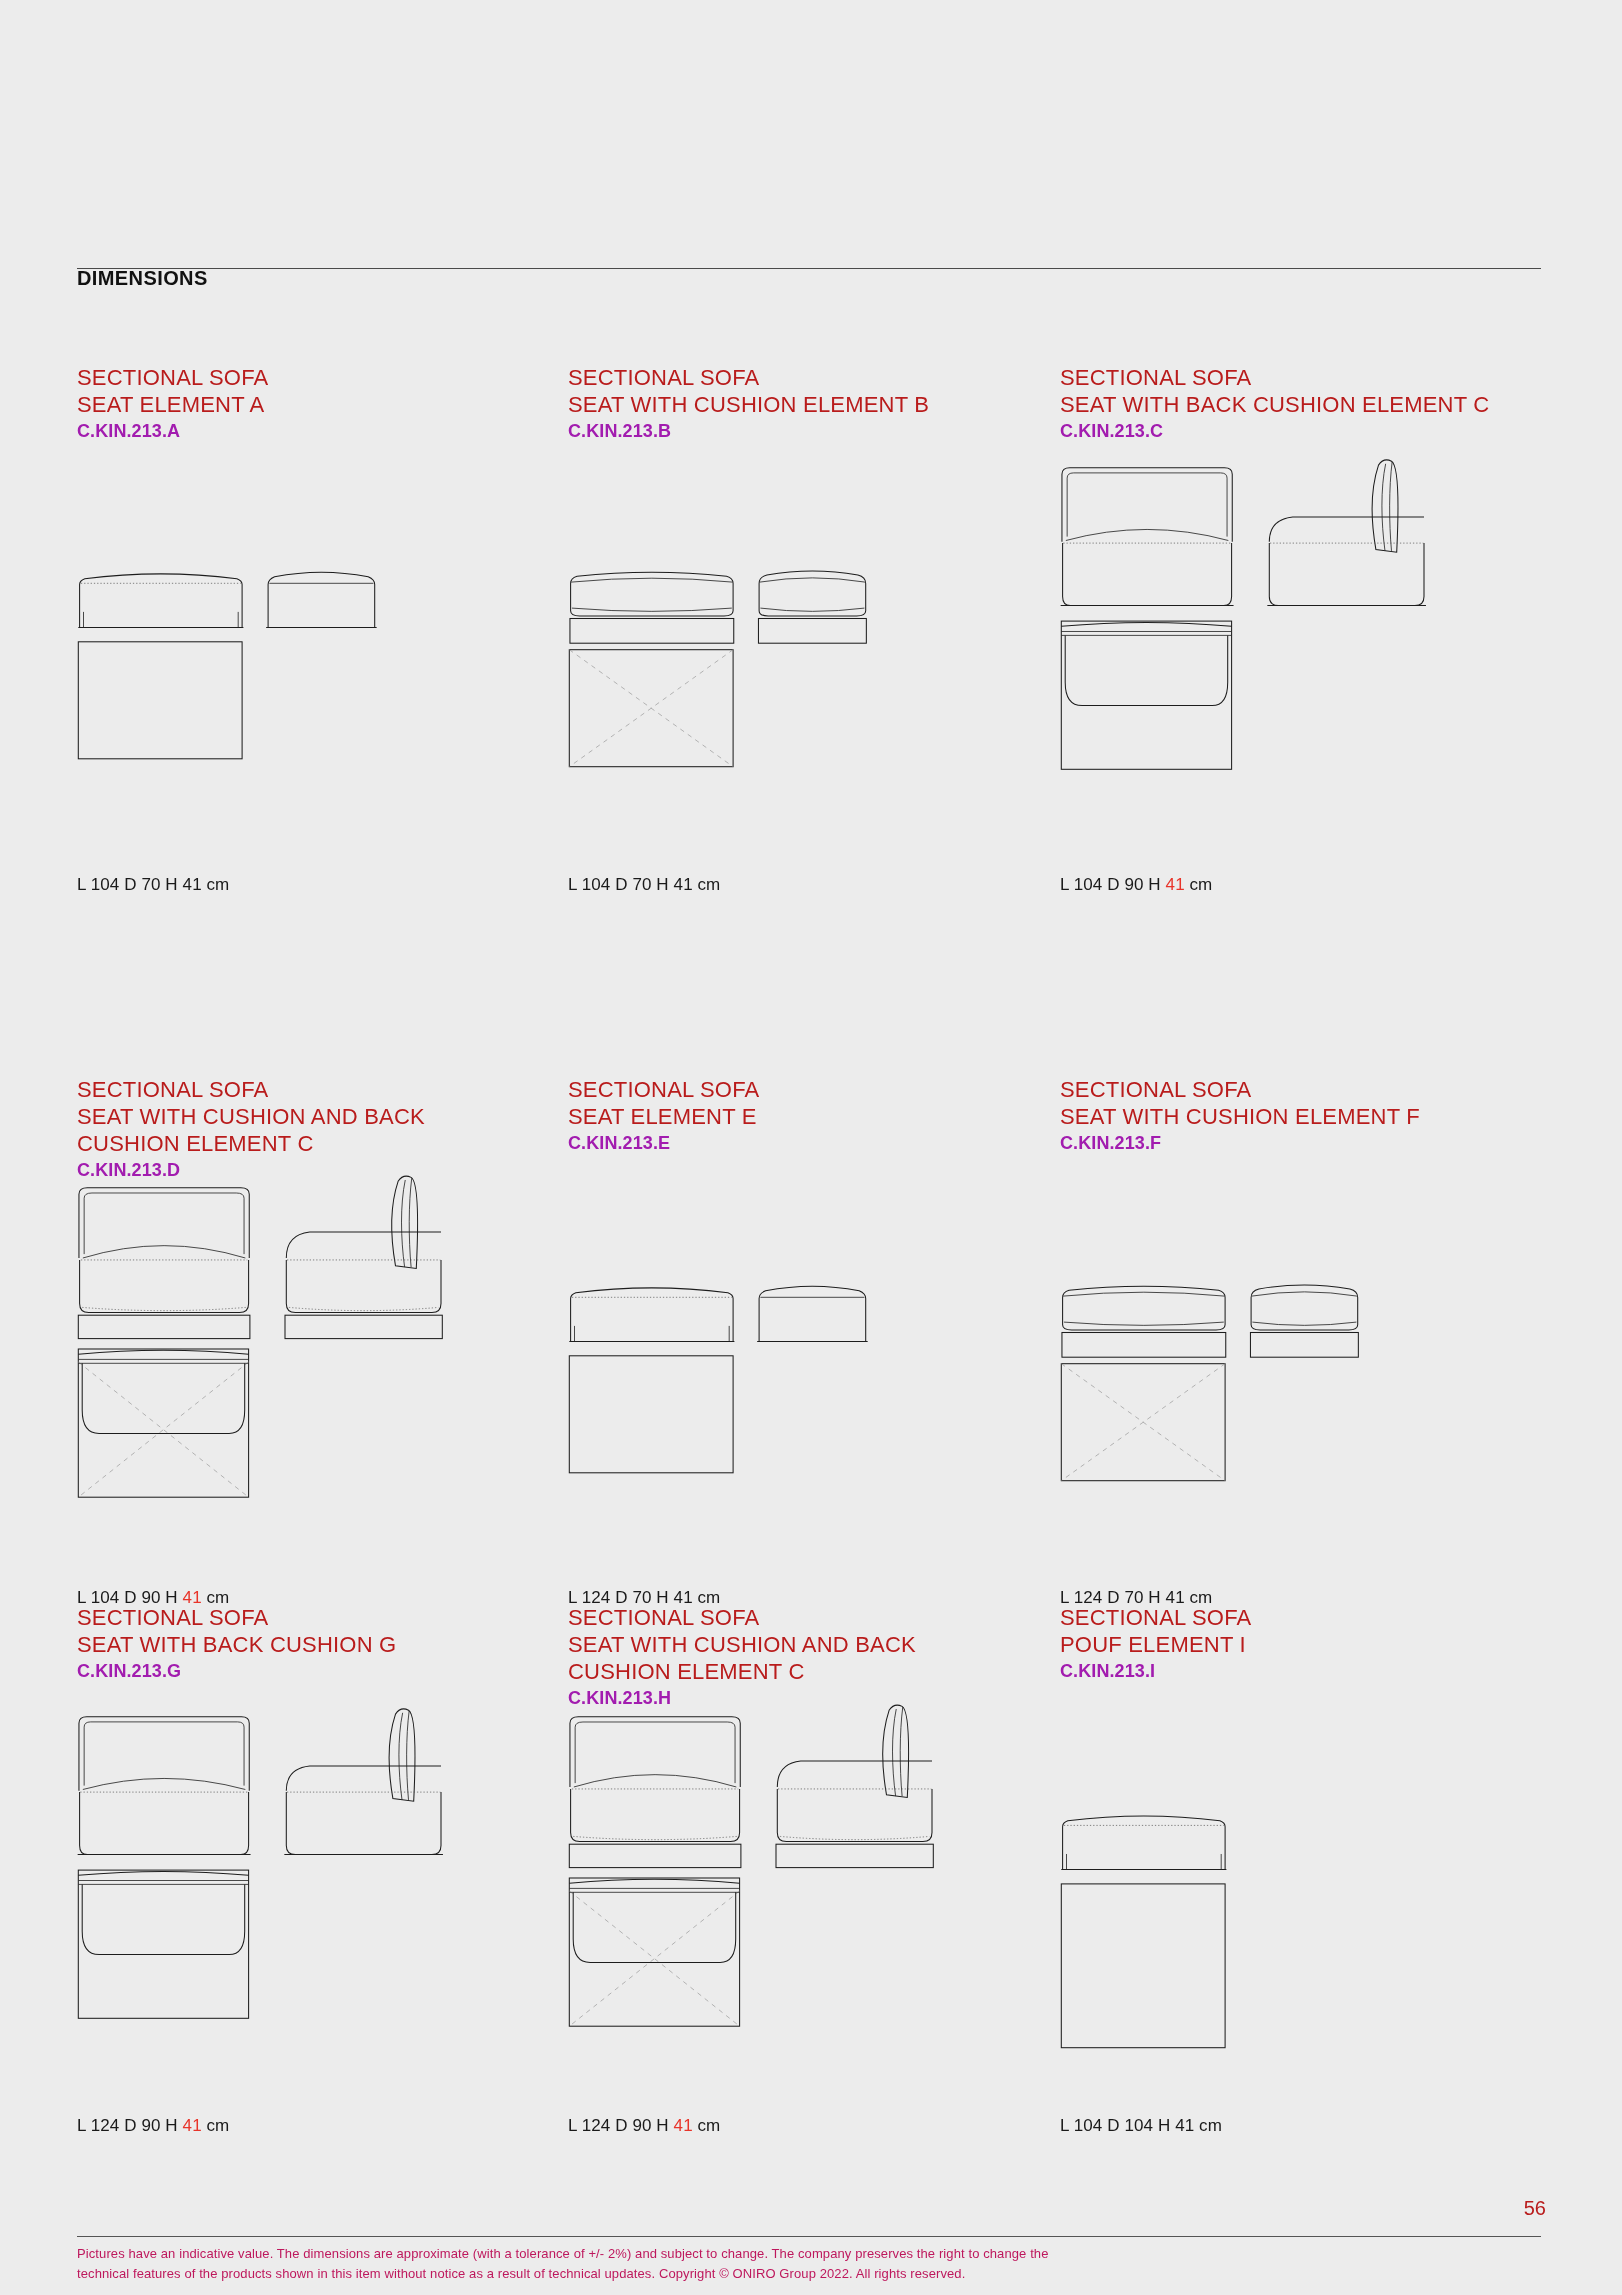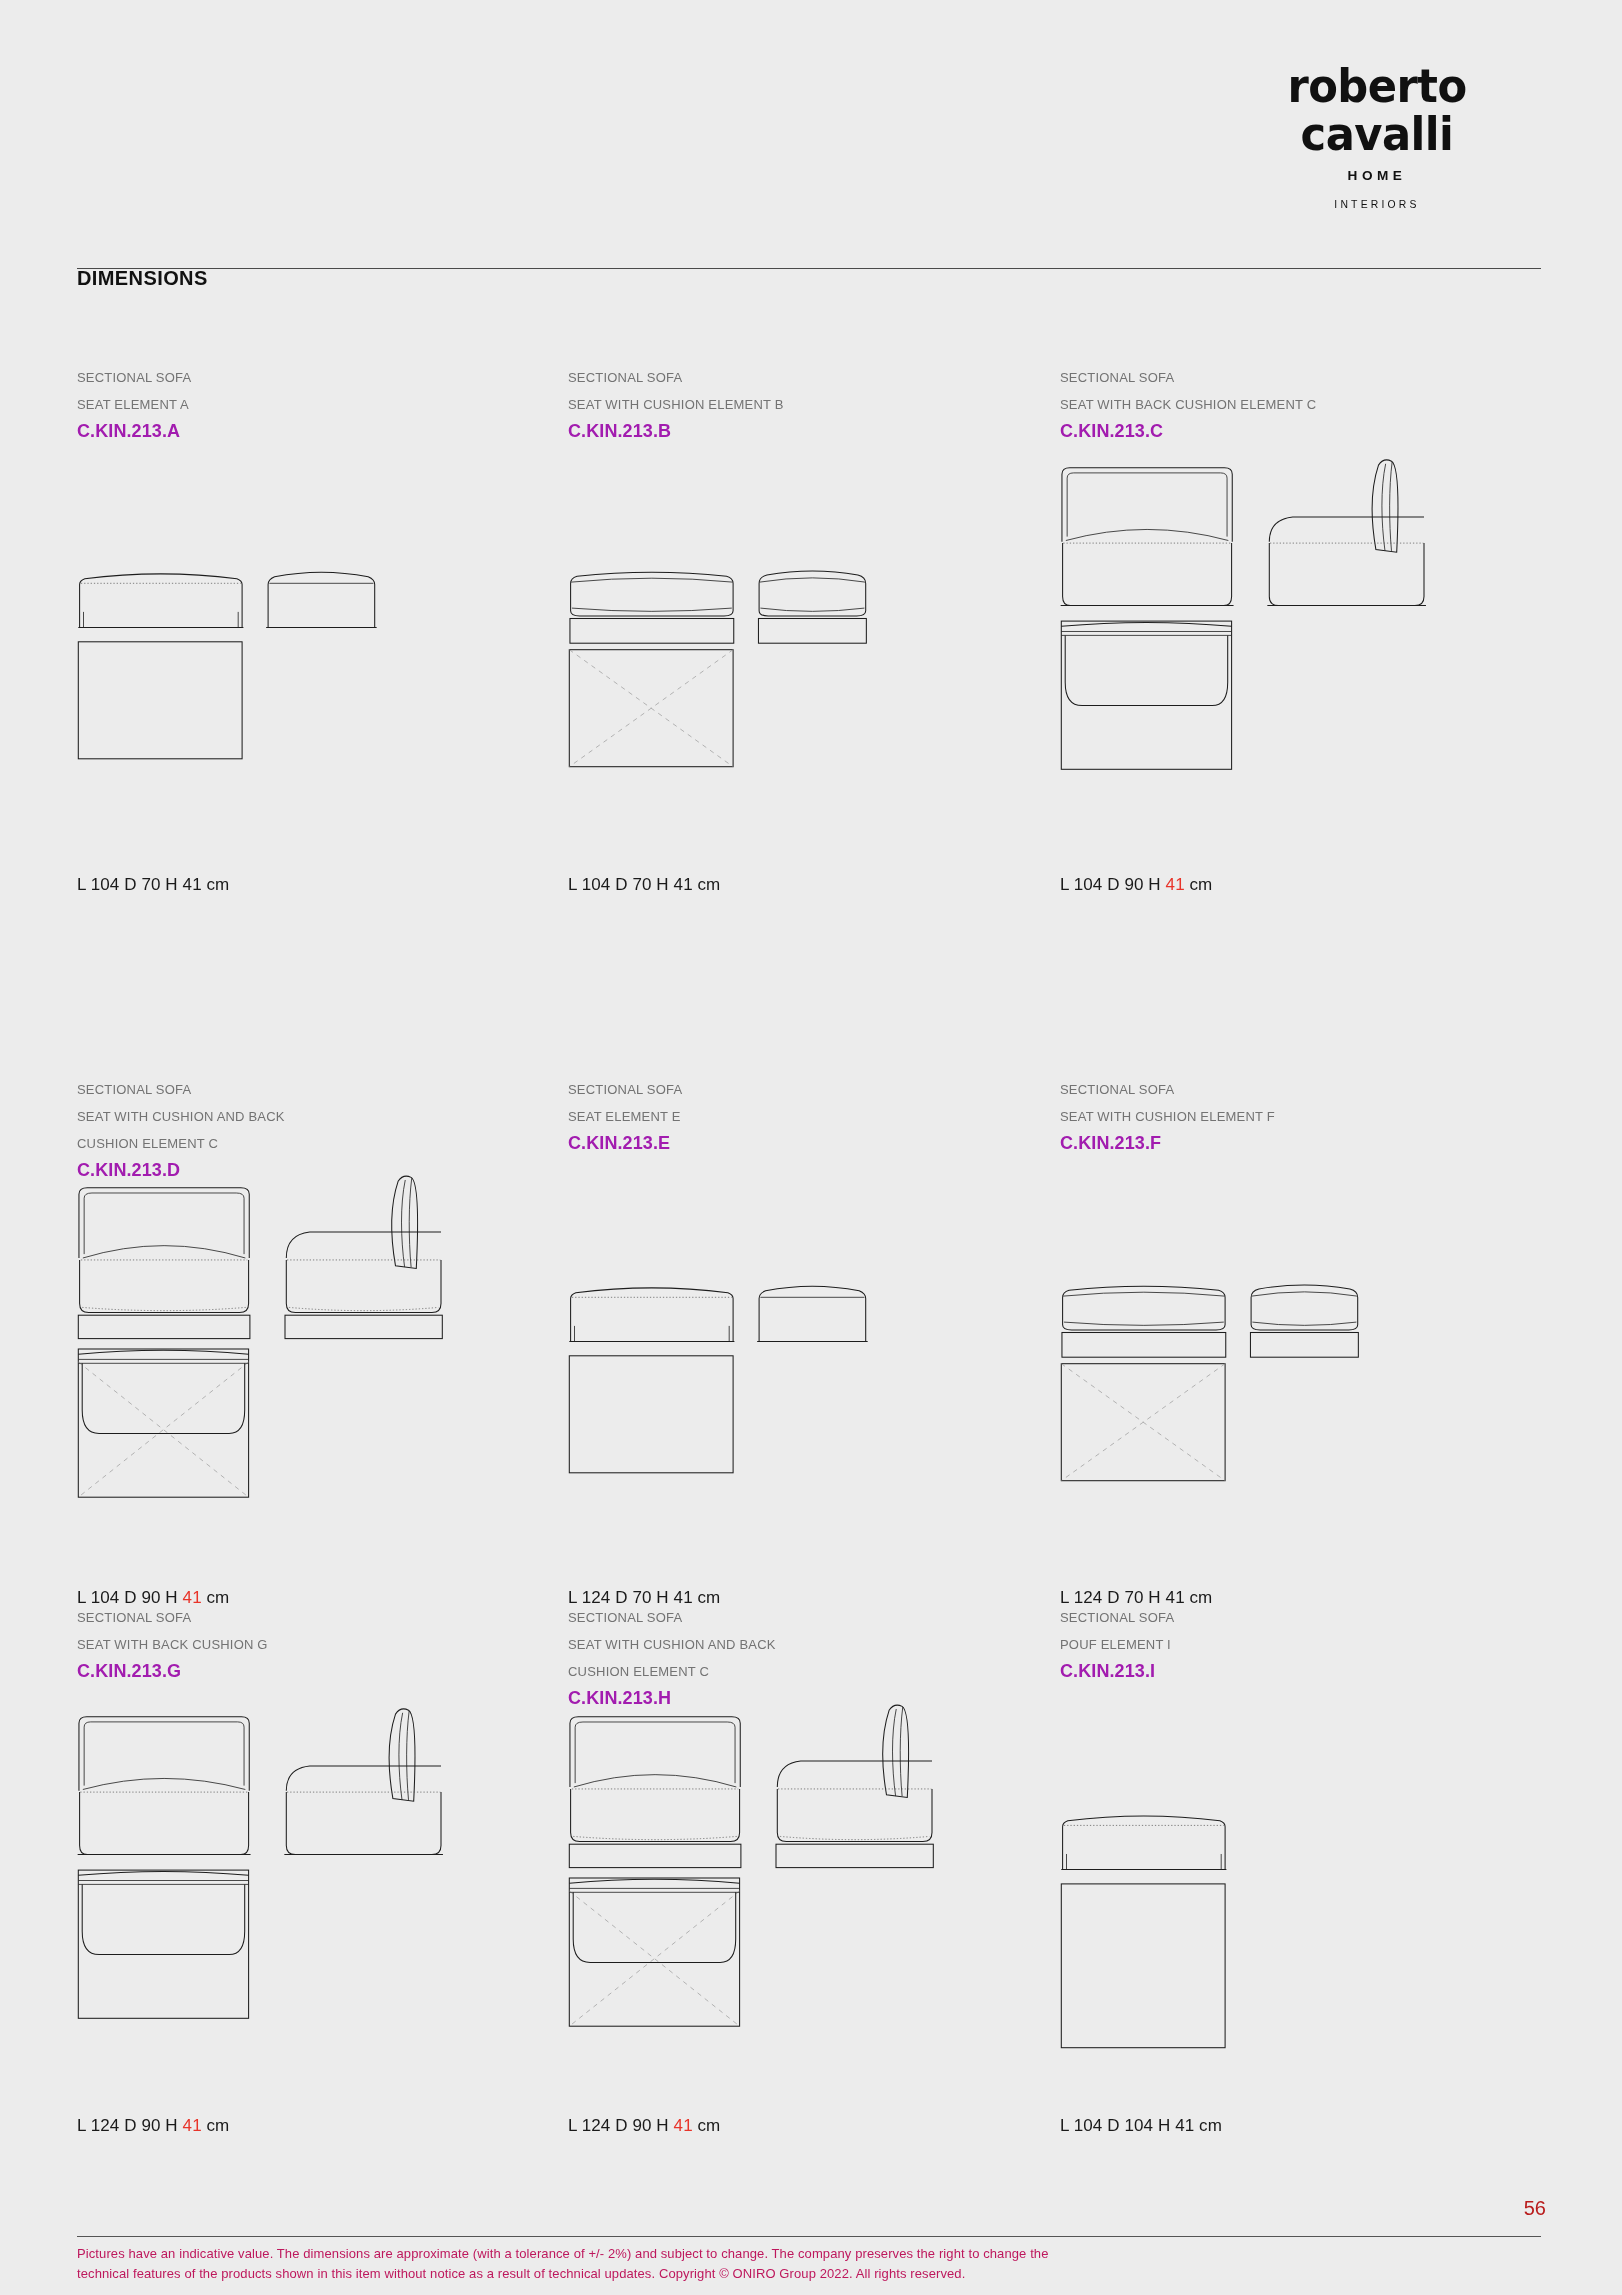--- a/index.html
+++ b/index.html
@@ -47,21 +47,21 @@
   }
 
   
   .grid{position:absolute;left:77px;top:364px;width:1464px;}
   .row{position:relative;}
   .cell{position:absolute;top:0;width:494px;}
   .col0{left:0;}
   .col1{left:491px;}
   .col2{left:983px;}
 
-  .cap{font-size:13px;line-height:27px;letter-spacing:0.2px;color:#737373;font-weight:400;white-space:nowrap;}
+  .cap{font-size:22px;line-height:27px;letter-spacing:0.2px;color:#b91c1c;font-weight:400;white-space:nowrap;}
   .code{font-size:18px;line-height:27px;letter-spacing:0.1px;color:#a21caf;font-weight:700;}
 
   .draw{position:relative;}
   .dim{
     font-size:17px;letter-spacing:0.1px;color:#1a1a1a;white-space:nowrap;text-align:center;
   }
   .dim .hl{color:#e8342a;}
 
   svg{display:block;overflow:visible;}
   .ln{fill:none;stroke:#1d1d1d;stroke-width:1.6;}
@@ -82,25 +82,20 @@
     position:absolute;left:77px;top:2244px;width:1469px;
     font-size:13px;line-height:20px;color:#be185d;letter-spacing:0.1px;
   }
 </style>
 </head>
 <body>
 
 <div class="page">
 
 
-  <div class="logo">
-    <div class="logo-word">roberto cavalli</div>
-    <div class="logo-home">HOME</div>
-    <div class="logo-interiors">INTERIORS</div>
-  </div>
 
   <div class="rule"></div>
   <div class="dimensions-label">DIMENSIONS</div>
 
   <div class="grid" id="grid">
       <div class="row" style="position: absolute; top: 0px; left: 0px; width: 1464px; height: 708px;">
         <div class="cell col0">
           <div>
             <div class="cap">SECTIONAL SOFA</div>
             <div class="cap">SEAT ELEMENT A</div>

